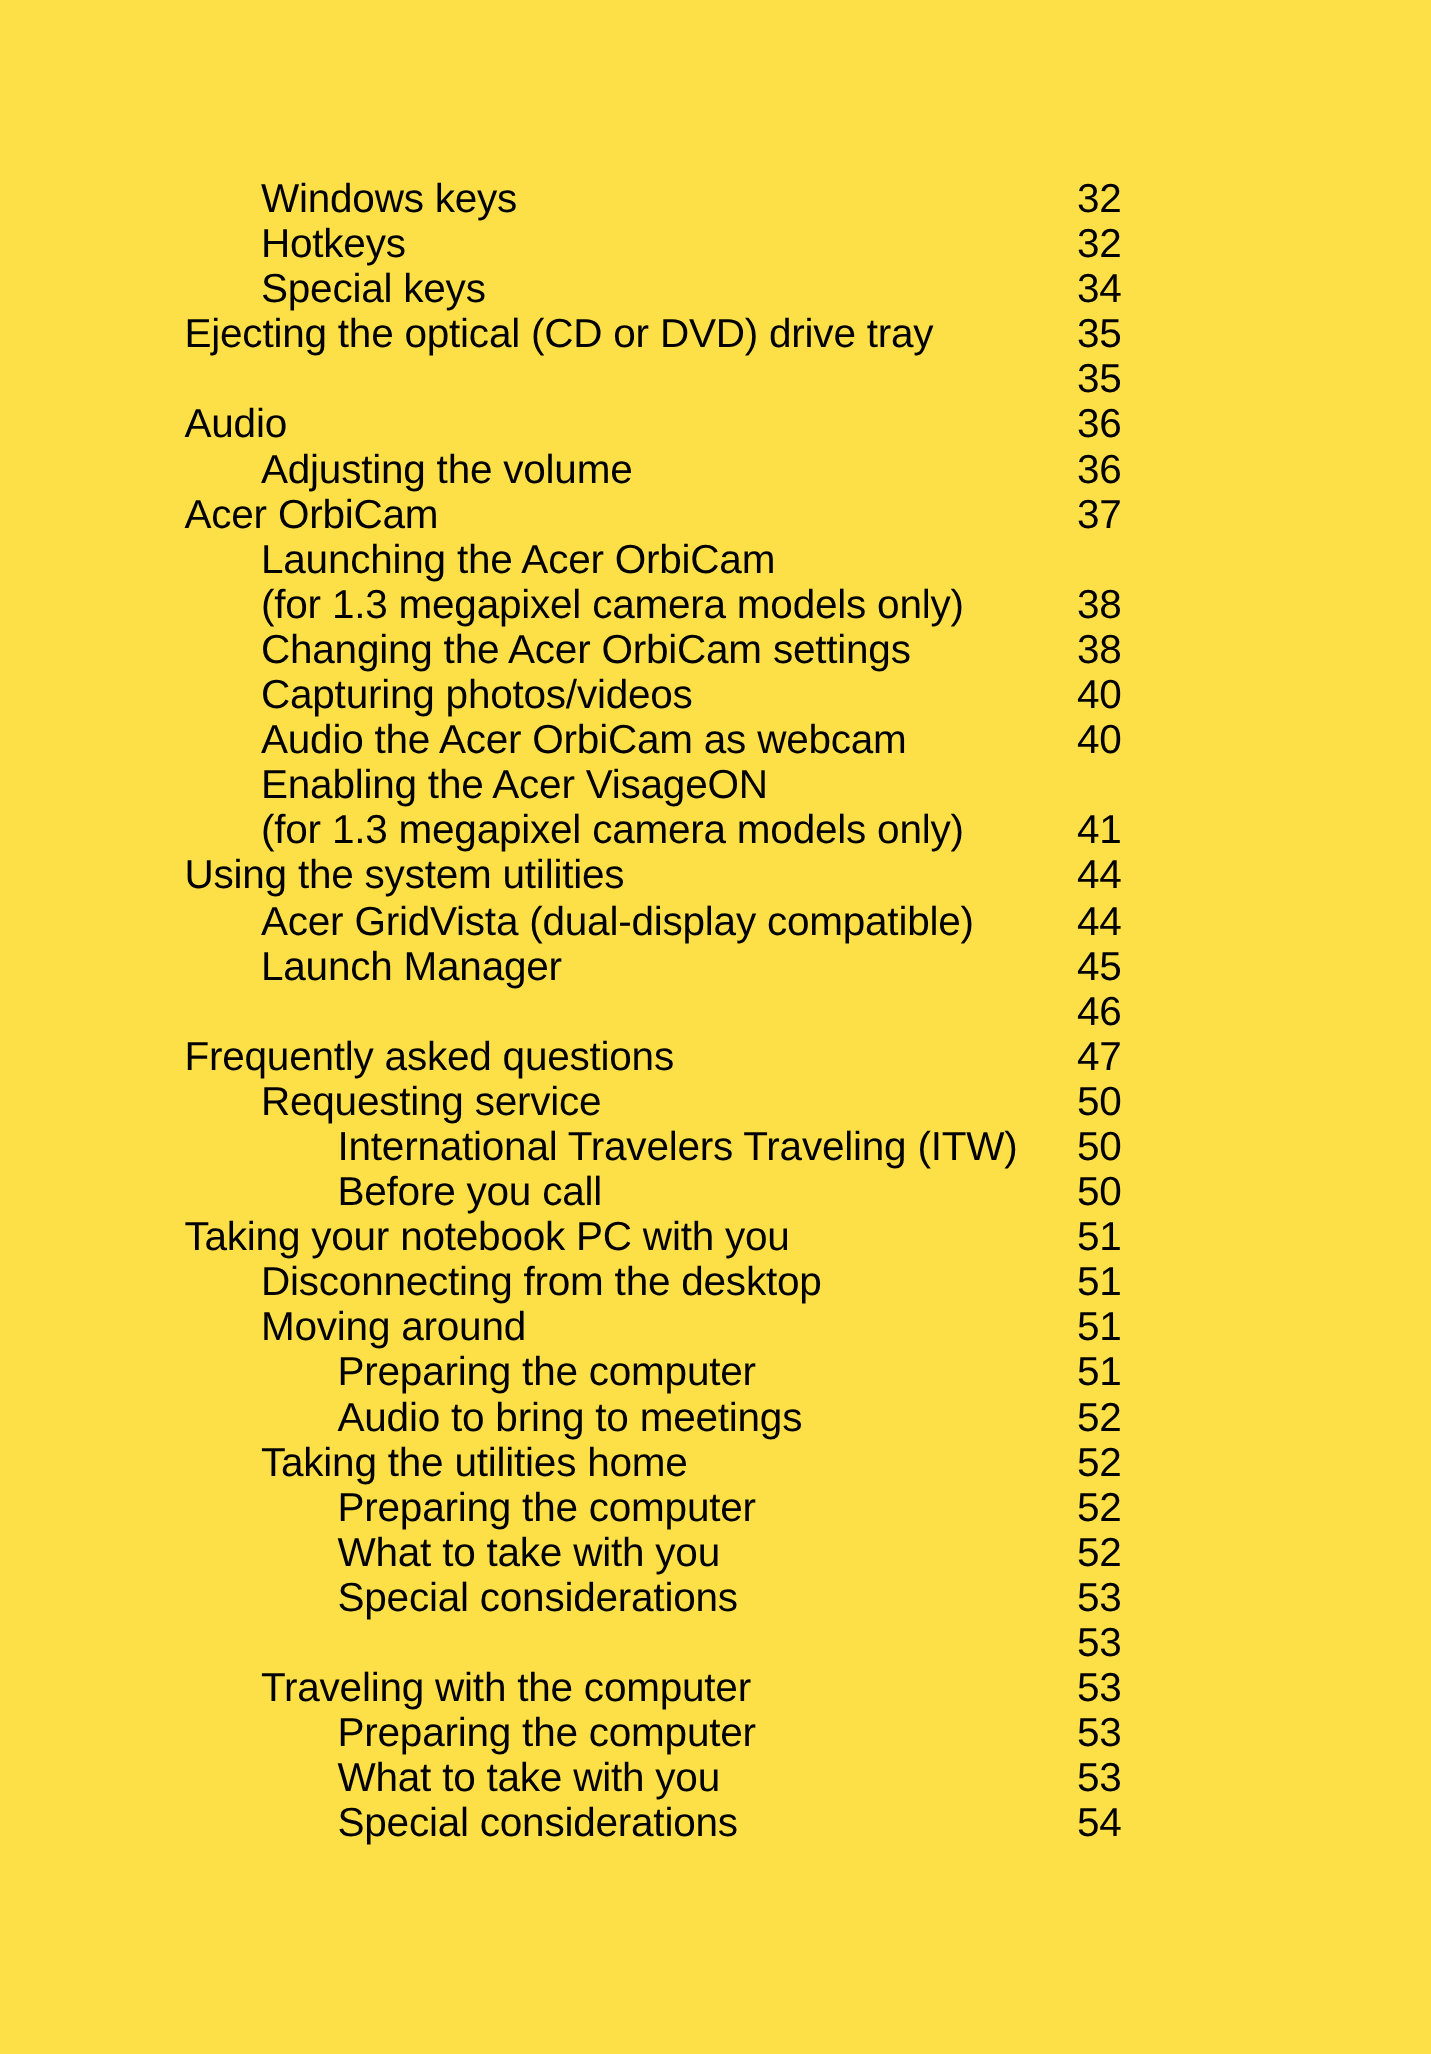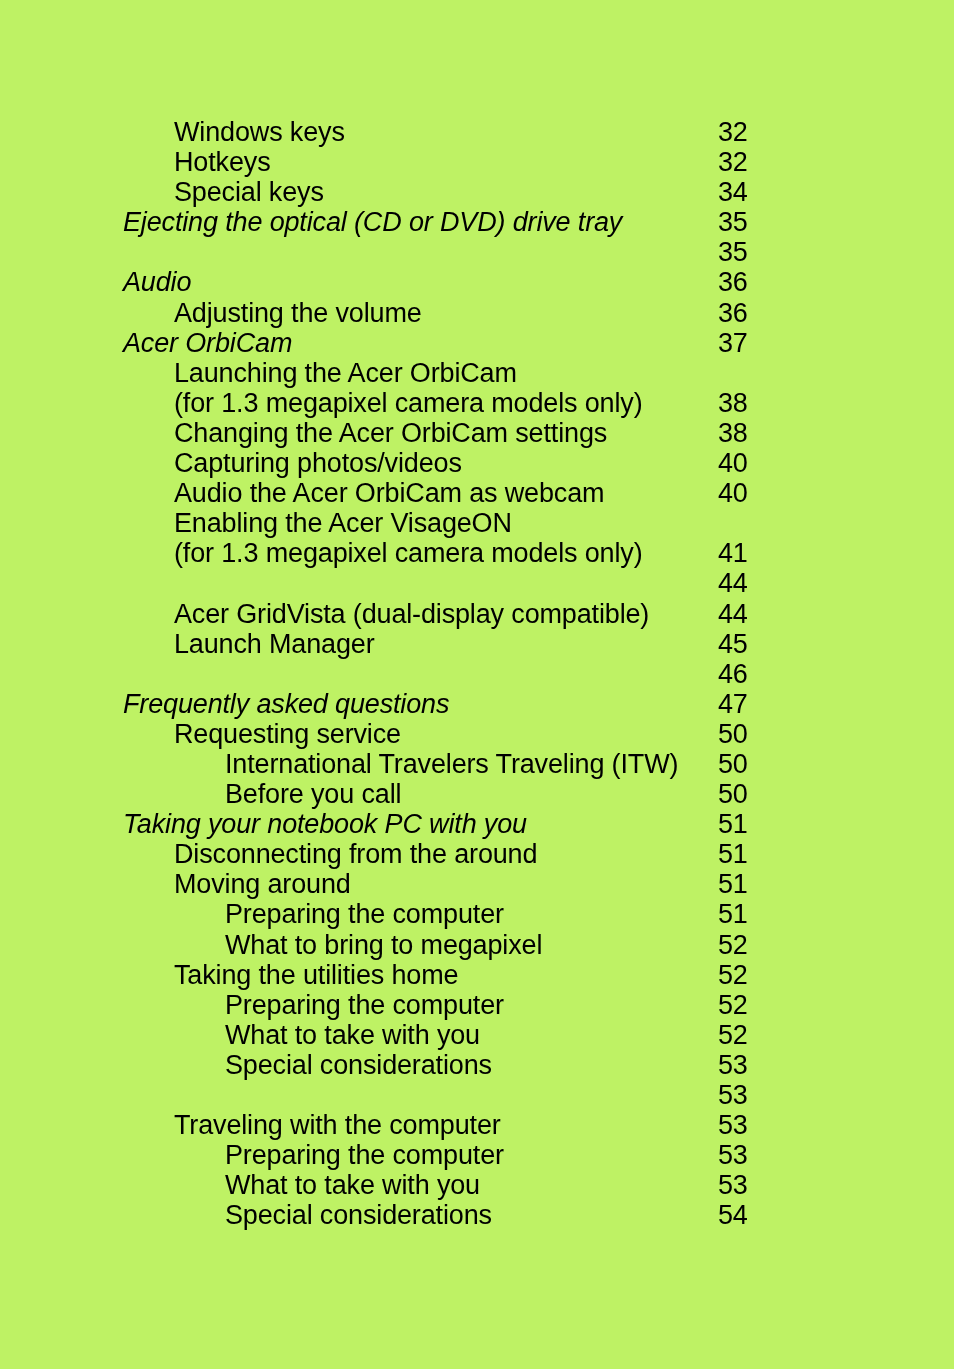--- a/index.html
+++ b/index.html
@@ -12,21 +12,21 @@
     width: 954px;
     height: 1369px;
     font-family: "Liberation Sans", sans-serif;
     color: #000000;
     -webkit-font-smoothing: antialiased;
   }
   .page {
     position: relative;
     width: 954px;
     height: 1369px;
-    background: #bef264;
+    background: #fde047;
     box-sizing: border-box;
     overflow: hidden;
   }
   .toc {
     position: absolute;
     left: 123px;
     top: 117px;
     width: 700px;
   }
   .toc-row {
@@ -35,21 +35,21 @@
     line-height: 30.1px;
     white-space: nowrap;
   }
   .toc-title {
     display: inline-block;
     font-size: 27px;
     letter-spacing: -0.15px;
     line-height: 30.1px;
     vertical-align: top;
   }
-  .lvl0 .toc-title { padding-left: 0px; font-style: italic; }
+  .lvl0 .toc-title { padding-left: 0px; }
   .lvl1 .toc-title { padding-left: 51px; }
   .lvl2 .toc-title { padding-left: 102px; }
   .toc-page {
     position: absolute;
     left: 595px;
     top: 0;
     font-size: 27px;
     line-height: 30.1px;
     letter-spacing: -0.15px;
     text-align: center;
@@ -68,33 +68,33 @@
       <div class="toc-row lvl0"><span class="toc-title">Audio</span><span class="toc-page">36</span></div>
       <div class="toc-row lvl1"><span class="toc-title">Adjusting the volume</span><span class="toc-page">36</span></div>
       <div class="toc-row lvl0"><span class="toc-title">Acer OrbiCam</span><span class="toc-page">37</span></div>
       <div class="toc-row lvl1"><span class="toc-title">Launching the Acer OrbiCam</span><span class="toc-page"></span></div>
       <div class="toc-row lvl1"><span class="toc-title">(for 1.3 megapixel camera models only)</span><span class="toc-page">38</span></div>
       <div class="toc-row lvl1"><span class="toc-title">Changing the Acer OrbiCam settings</span><span class="toc-page">38</span></div>
       <div class="toc-row lvl1"><span class="toc-title">Capturing photos/videos</span><span class="toc-page">40</span></div>
       <div class="toc-row lvl1"><span class="toc-title">Audio the Acer OrbiCam as webcam</span><span class="toc-page">40</span></div>
       <div class="toc-row lvl1"><span class="toc-title">Enabling the Acer VisageON</span><span class="toc-page"></span></div>
       <div class="toc-row lvl1"><span class="toc-title">(for 1.3 megapixel camera models only)</span><span class="toc-page">41</span></div>
-      <div class="toc-row lvl0"><span class="toc-page">44</span></div>
+      <div class="toc-row lvl0"><span class="toc-title">Using the system utilities</span><span class="toc-page">44</span></div>
       <div class="toc-row lvl1"><span class="toc-title">Acer GridVista (dual-display compatible)</span><span class="toc-page">44</span></div>
       <div class="toc-row lvl1"><span class="toc-title">Launch Manager</span><span class="toc-page">45</span></div>
       <div class="toc-row lvl1"><span class="toc-page">46</span></div>
       <div class="toc-row lvl0"><span class="toc-title">Frequently asked questions</span><span class="toc-page">47</span></div>
       <div class="toc-row lvl1"><span class="toc-title">Requesting service</span><span class="toc-page">50</span></div>
       <div class="toc-row lvl2"><span class="toc-title">International Travelers Traveling (ITW)</span><span class="toc-page">50</span></div>
       <div class="toc-row lvl2"><span class="toc-title">Before you call</span><span class="toc-page">50</span></div>
       <div class="toc-row lvl0"><span class="toc-title">Taking your notebook PC with you</span><span class="toc-page">51</span></div>
-      <div class="toc-row lvl1"><span class="toc-title">Disconnecting from the around</span><span class="toc-page">51</span></div>
+      <div class="toc-row lvl1"><span class="toc-title">Disconnecting from the desktop</span><span class="toc-page">51</span></div>
       <div class="toc-row lvl1"><span class="toc-title">Moving around</span><span class="toc-page">51</span></div>
       <div class="toc-row lvl2"><span class="toc-title">Preparing the computer</span><span class="toc-page">51</span></div>
-      <div class="toc-row lvl2"><span class="toc-title">What to bring to megapixel</span><span class="toc-page">52</span></div>
+      <div class="toc-row lvl2"><span class="toc-title">Audio to bring to meetings</span><span class="toc-page">52</span></div>
       <div class="toc-row lvl1"><span class="toc-title">Taking the utilities home</span><span class="toc-page">52</span></div>
       <div class="toc-row lvl2"><span class="toc-title">Preparing the computer</span><span class="toc-page">52</span></div>
       <div class="toc-row lvl2"><span class="toc-title">What to take with you</span><span class="toc-page">52</span></div>
       <div class="toc-row lvl2"><span class="toc-title">Special considerations</span><span class="toc-page">53</span></div>
       <div class="toc-row lvl2"><span class="toc-page">53</span></div>
       <div class="toc-row lvl1"><span class="toc-title">Traveling with the computer</span><span class="toc-page">53</span></div>
       <div class="toc-row lvl2"><span class="toc-title">Preparing the computer</span><span class="toc-page">53</span></div>
       <div class="toc-row lvl2"><span class="toc-title">What to take with you</span><span class="toc-page">53</span></div>
       <div class="toc-row lvl2"><span class="toc-title">Special considerations</span><span class="toc-page">54</span></div>
     </div>

